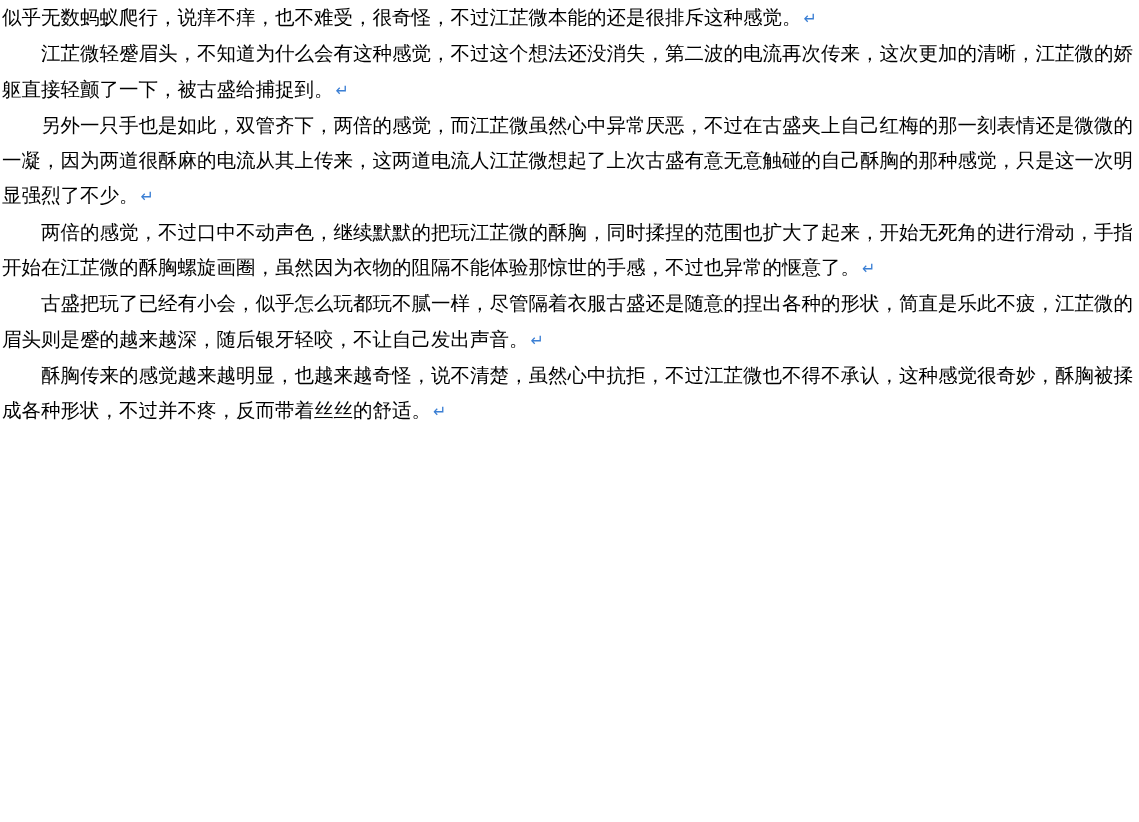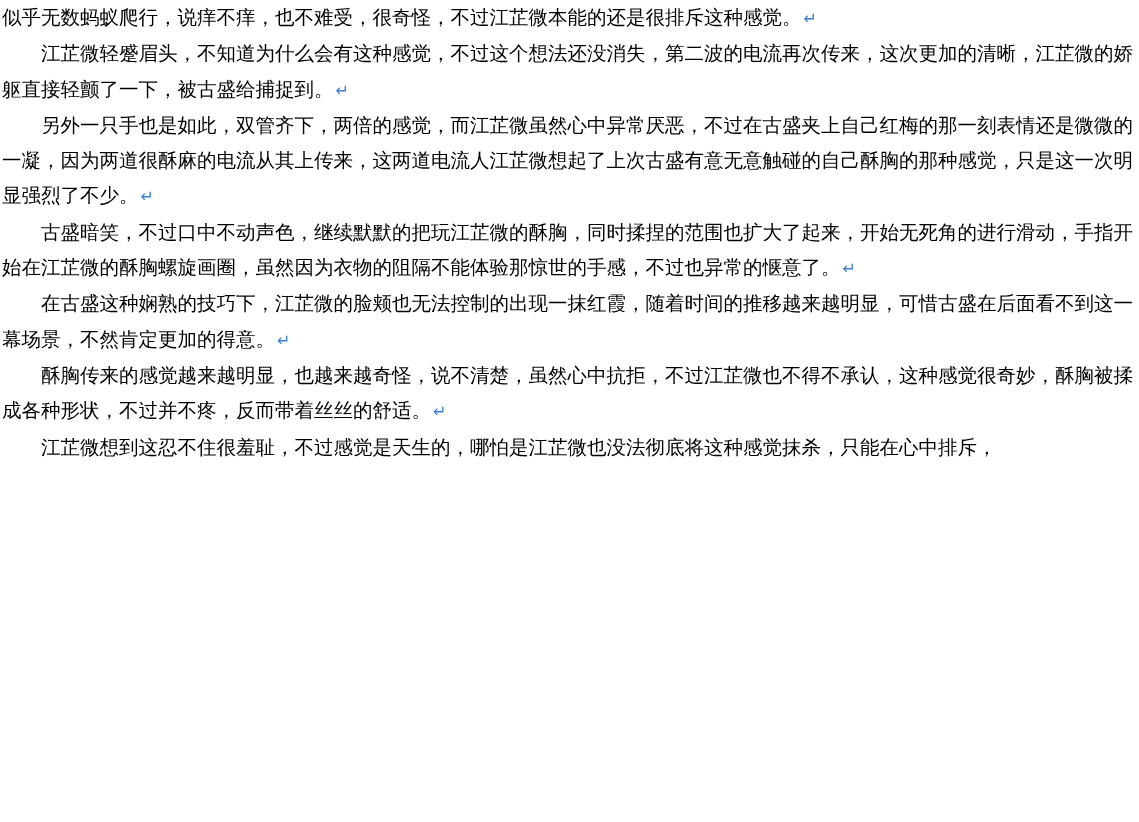--- a/index.html
+++ b/index.html
@@ -41,17 +41,16 @@
   }
 </style>
 </head>
 <body>
 
 <div id="doc">
 
 <div class="para"><span>似乎无数蚂蚁爬行，说痒不痒，也不难受，很奇怪，不过江芷微本能的还是很排斥这种感觉。</span><span class="pilcrow">↵</span></div>
     <div class="para indent"><span>江芷微轻蹙眉头，不知道为什么会有这种感觉，不过这个想法还没消失，第二波的电流再次传来，这次更加的清晰，江芷微的娇躯直接轻颤了一下，被古盛给捕捉到。</span><span class="pilcrow">↵</span></div>
     <div class="para indent"><span>另外一只手也是如此，双管齐下，两倍的感觉，而江芷微虽然心中异常厌恶，不过在古盛夹上自己红梅的那一刻表情还是微微的一凝，因为两道很酥麻的电流从其上传来，这两道电流人江芷微想起了上次古盛有意无意触碰的自己酥胸的那种感觉，只是这一次明显强烈了不少。</span><span class="pilcrow">↵</span></div>
-    <div class="para indent"><span>古盛暗笑，不过口中不动声色，继续默默的把玩江芷微的酥胸，同时揉捏的范围也扩大了起来，开始无死角的进行滑动，手指开始在江芷微的酥胸螺旋画圈，虽然因为衣物的阻隔不能体验那惊世的手感，不过也异常的惬意了。</span><span class="pilcrow">↵</span></div>
-    <div class="para indent"><span>在古盛这种娴熟的技巧下，江芷微的脸颊也无法控制的出现一抹红霞，随着时间的推移越来越明显，可惜古盛在后面看不到这一幕场景，不然肯定更加的得意。</span><span class="pilcrow">↵</span></div>
+    <div class="para indent"><span>两倍的感觉，不过口中不动声色，继续默默的把玩江芷微的酥胸，同时揉捏的范围也扩大了起来，开始无死角的进行滑动，手指开始在江芷微的酥胸螺旋画圈，虽然因为衣物的阻隔不能体验那惊世的手感，不过也异常的惬意了。</span><span class="pilcrow">↵</span></div>
+    <div class="para indent"><span>古盛把玩了已经有小会，似乎怎么玩都玩不腻一样，尽管隔着衣服古盛还是随意的捏出各种的形状，简直是乐此不疲，江芷微的眉头则是蹙的越来越深，随后银牙轻咬，不让自己发出声音。</span><span class="pilcrow">↵</span></div>
     <div class="para indent"><span>酥胸传来的感觉越来越明显，也越来越奇怪，说不清楚，虽然心中抗拒，不过江芷微也不得不承认，这种感觉很奇妙，酥胸被揉成各种形状，不过并不疼，反而带着丝丝的舒适。</span><span class="pilcrow">↵</span></div>
-    <div class="para indent"><span>江芷微想到这忍不住很羞耻，不过感觉是天生的，哪怕是江芷微也没法彻底将这种感觉抹杀，只能在心中排斥，</span></div>
   </div>
 
 </body></html>

